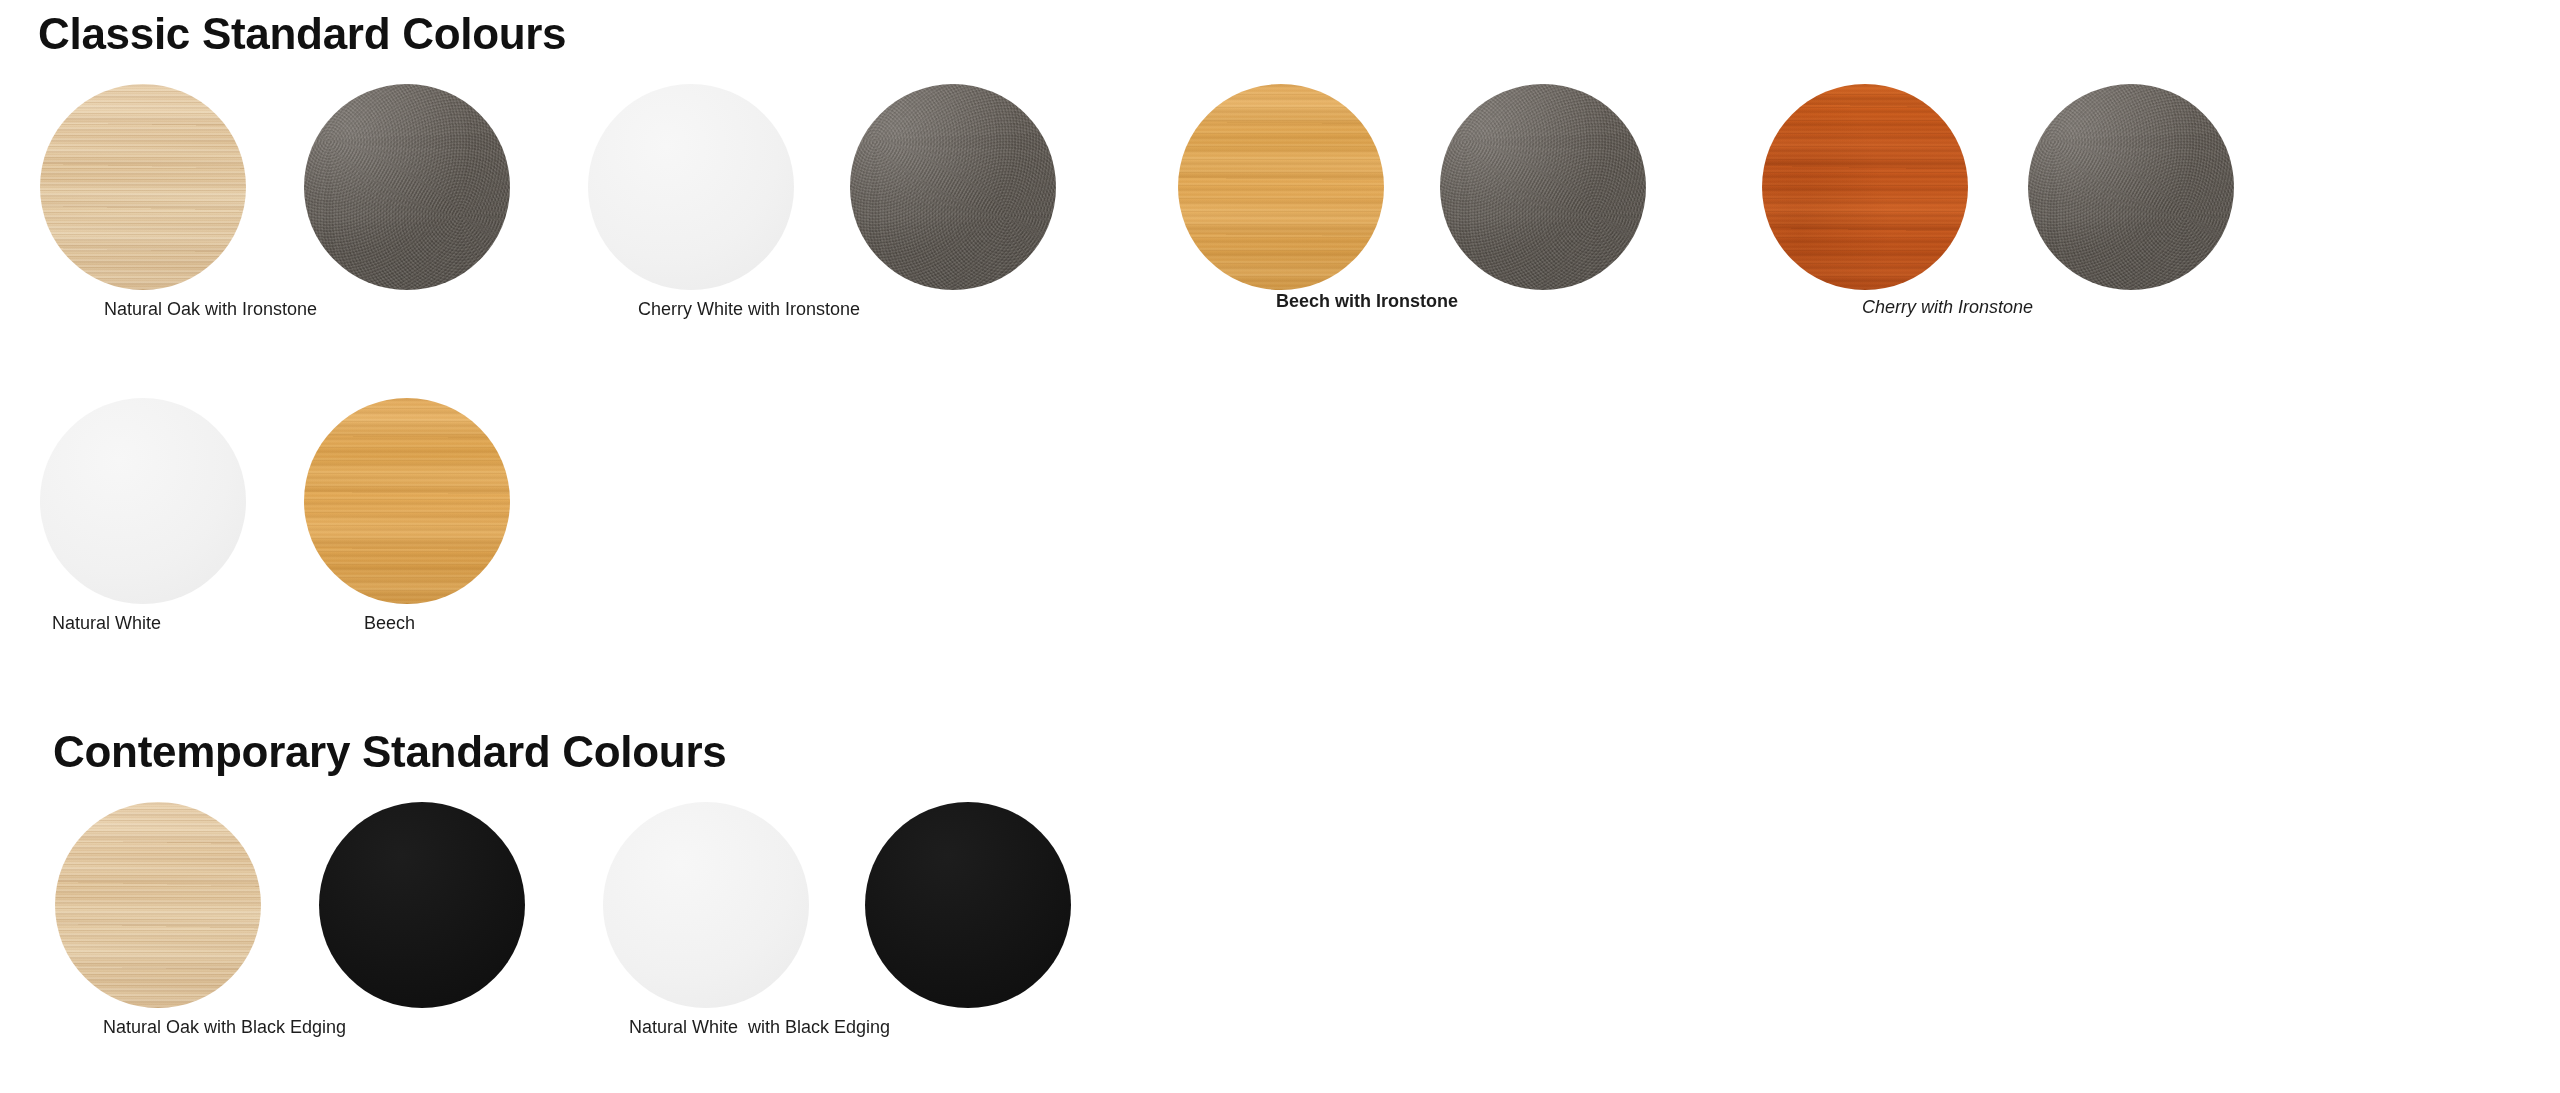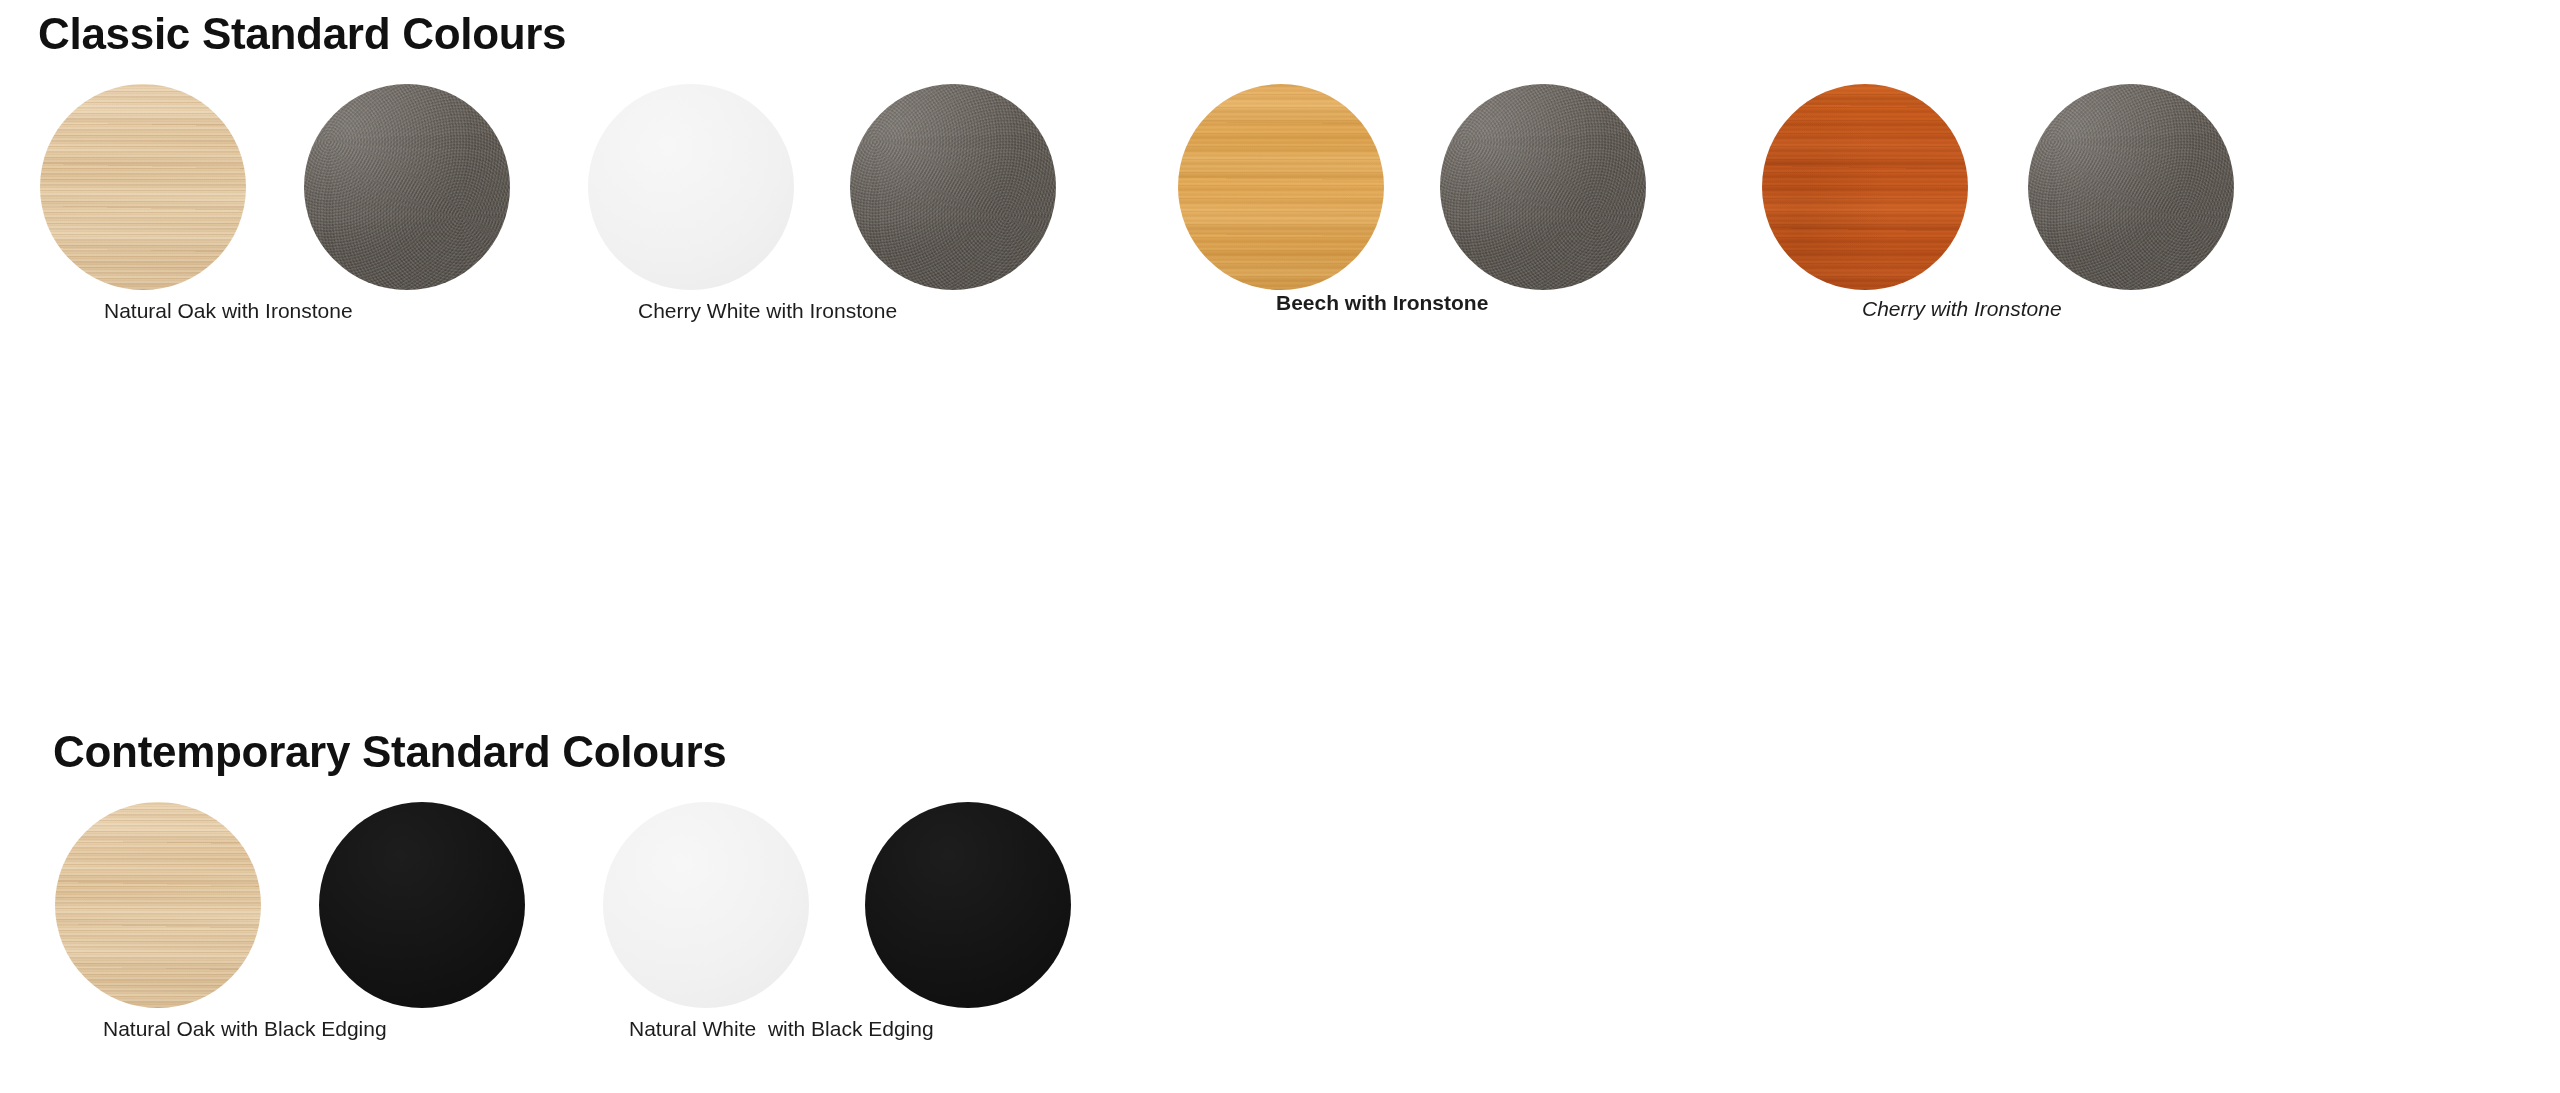--- a/index.html
+++ b/index.html
@@ -138,21 +138,21 @@
   }
 
   .mat-black-edging {
     background-color: #141414;
     background-image:
       radial-gradient(circle at 40% 26%, #1d1d1d 0%, #131313 62%, #0d0d0d 100%);
   }
 
   .swatch-label {
     position: absolute;
-    font-size: 21px;
+    font-size: 18px;
     font-weight: normal;
     color: #1d1d1d;
     white-space: pre;
     line-height: 1;
   }
 </style>
 </head>
 <body>
 
 <div class="page">
@@ -175,20 +175,28 @@
       <div class="swatch-label" style="left: 1276px; top: 208px; font-weight: bold;">Beech with Ironstone</div>
 
       <div class="swatch swatch-group mat-cherry" style="left: 1762px;"></div>
       <div class="swatch swatch-group mat-ironstone" style="left: 2028px;"></div>
       <div class="swatch-label" style="left: 1862px; top: 214px; font-style: italic;">Cherry with Ironstone</div>
     </div>
   </div>
 
   <div class="section" style="top: 375px;">
 
+    <div class="swatch-row" style="margin-top: 23px; height: 245px;">
+
+      <div class="swatch swatch-group mat-natural-white" style="left: 40px;"></div>
+      <div class="swatch-label" style="left: 52px; top: 216px;">Natural White</div>
+
+      <div class="swatch swatch-group mat-beech" style="left: 304px;"></div>
+      <div class="swatch-label" style="left: 364px; top: 216px;">Beech</div>
+    </div>
   </div>
 
   <div class="section" style="top: 726px; padding-left: 15px;">
     <h2 class="section-heading">Contemporary Standard Colours</h2>
 
     <div class="swatch-row" style="margin-top: 23px; height: 245px;">
 
       <div class="swatch swatch-group mat-natural-oak" style="left: 40px;"></div>
       <div class="swatch swatch-group mat-black-edging" style="left: 304px;"></div>
       <div class="swatch-label" style="left: 80px; top: 216px; margin-left: 8px;">Natural Oak with Black Edging</div>

